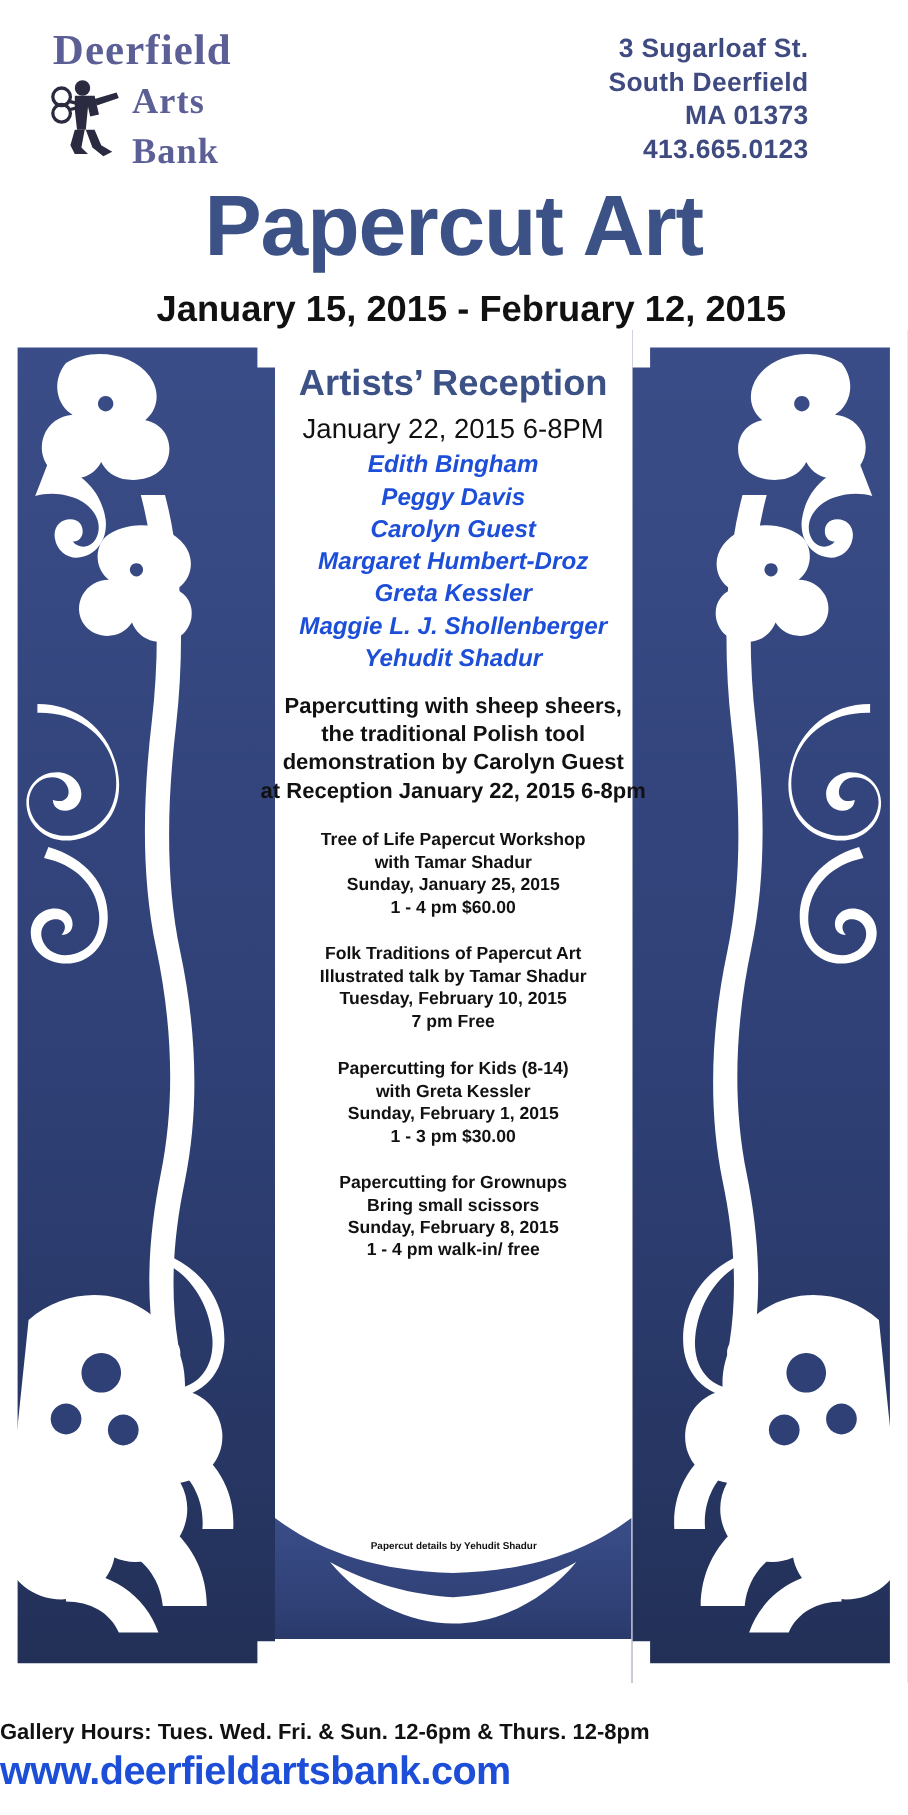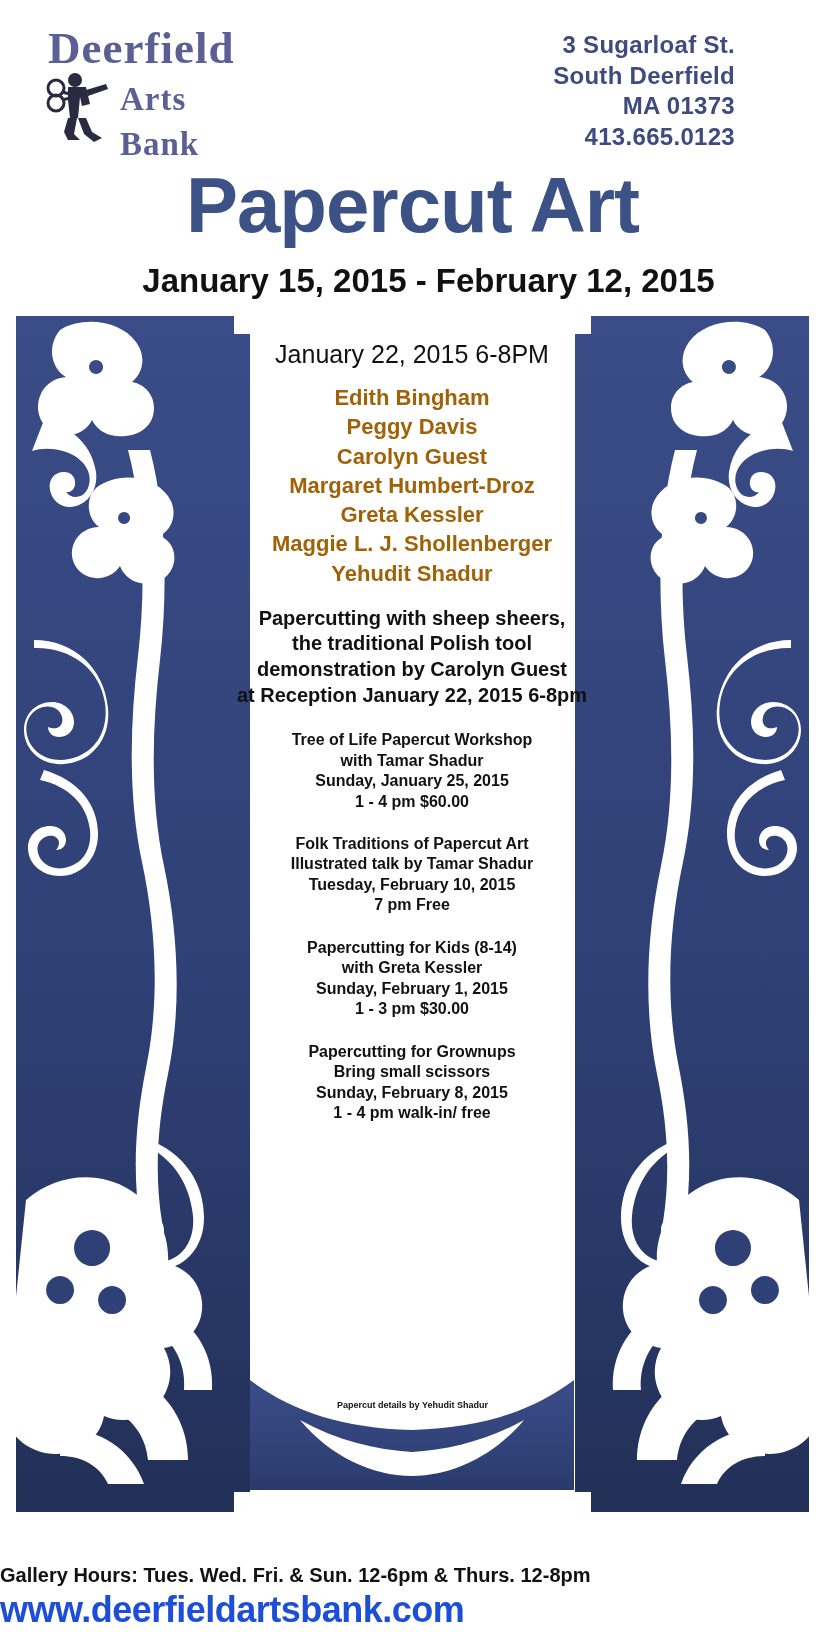--- a/index.html
+++ b/index.html
@@ -37,21 +37,21 @@
     width: 300px;
   }
   .logo-word {
     font-family: "Liberation Serif", serif;
     color: #5b5f96;
     font-weight: bold;
     letter-spacing: 1px;
     line-height: 1;
   }
   .logo-deerfield {
-    font-size: 45px;
+    font-size: 39px;
     margin-left: 6px;
   }
   .logo-arts {
     font-size: 33px;
     margin-left: 78px;
     margin-top: 12px;
   }
   .logo-bank {
     font-size: 33px;
     margin-left: 78px;
@@ -127,25 +127,26 @@
     font-size: 33px;
     line-height: 1.1;
   }
   .reception-date {
     color: #111;
     font-weight: normal;
     font-size: 25px;
     margin-top: 10px;
   }
   .artists {
-    margin-top: 14px;
-    color: #a16207;
+    margin-top: 2px;
+    color: #1d4ed8;
     font-weight: bold;
     font-size: 22px;
     line-height: 1.33;
+    font-style: italic;
   }
   .blurb {
     margin-top: 18px;
     color: #111;
     font-weight: bold;
     font-size: 20px;
     line-height: 1.28;
   }
   .event {
     margin-top: 22px;
@@ -299,20 +300,21 @@
       </g>
       <g fill="#ffffff">
         <path d="M300 1120 c36 20 76 30 112 32 c36 -2 76 -12 112 -32 c-30 36 -72 56 -112 56 c-40 0 -82 -20 -112 -56 z"></path>
         <path d="M250 1190 h324 v40 h-324 z"></path>
       </g>
     </svg>
   </div>
 
   <div class="content">
 
+    <div class="reception-head">Artists’ Reception</div>
     <div class="reception-date">January 22, 2015  6-8PM</div>
 
     <div class="artists">
       <div>Edith Bingham</div>
       <div>Peggy Davis</div>
       <div>Carolyn Guest</div>
       <div>Margaret Humbert-Droz</div>
       <div>Greta Kessler</div>
       <div>Maggie L. J. Shollenberger</div>
       <div>Yehudit Shadur</div>

